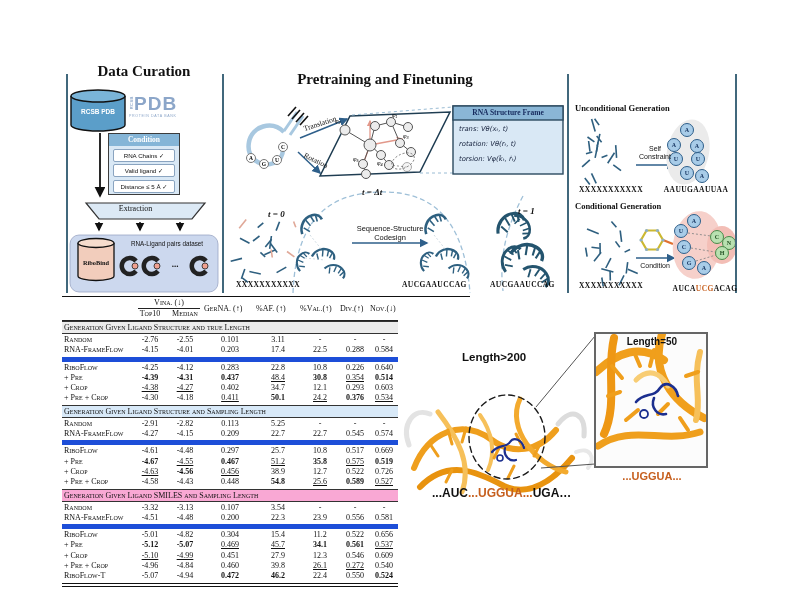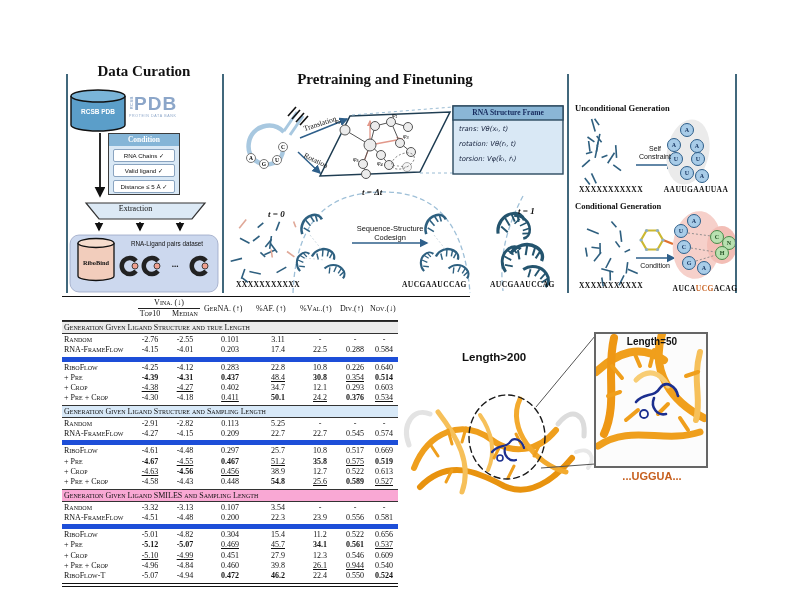--- a/index.html
+++ b/index.html
@@ -573,21 +573,21 @@
             <span class="tcell b">0.519</span>
           </div>
           <div class="trow">
             <span class="tname">+ Crop</span>
             <span class="tcell u">-4.63</span>
             <span class="tcell b">-4.56</span>
             <span class="tcell u">0.456</span>
             <span class="tcell">38.9</span>
             <span class="tcell">12.7</span>
             <span class="tcell">0.522</span>
-            <span class="tcell">0.613</span>
+            <span class="tcell">0.726</span>
           </div>
           <div class="trow">
             <span class="tname">+ Pre + Crop</span>
             <span class="tcell">-4.58</span>
             <span class="tcell">-4.43</span>
             <span class="tcell">0.448</span>
             <span class="tcell b">54.8</span>
             <span class="tcell u">25.6</span>
             <span class="tcell b">0.589</span>
             <span class="tcell u">0.527</span>
@@ -647,35 +647,36 @@
             <span class="tcell">0.546</span>
             <span class="tcell">0.609</span>
           </div>
           <div class="trow">
             <span class="tname">+ Pre + Crop</span>
             <span class="tcell">-4.96</span>
             <span class="tcell">-4.84</span>
             <span class="tcell">0.460</span>
             <span class="tcell">39.8</span>
             <span class="tcell u">26.1</span>
-            <span class="tcell u">0.944</span>
+            <span class="tcell u">0.272</span>
             <span class="tcell">0.540</span>
           </div>
           <div class="trow">
             <span class="tname">RiboFlow-T</span>
             <span class="tcell">-5.07</span>
             <span class="tcell">-4.94</span>
             <span class="tcell b">0.472</span>
             <span class="tcell b">46.2</span>
             <span class="tcell">22.4</span>
             <span class="tcell">0.550</span>
             <span class="tcell b">0.524</span>
           </div>
         </div>
         <div class="bottom-rule"></div>
       </div>
   </div>
 
   <div class="abs sans" style="left:462px;top:351px;font-size:11.5px;font-weight:bold">Length&gt;200</div>
   <div class="abs c sans" style="left:610px;top:336px;width:84px;font-size:10px;font-weight:bold">Length=50</div>
   <div class="abs c sans orange" style="left:606px;top:470px;width:92px;font-size:11px;font-weight:bold">...UGGUA...</div>
+  <div class="abs sans" style="left:432px;top:486px;font-size:12px;font-weight:bold"><span>...AUC</span><span class="orange">...UGGUA...</span><span>UGA…</span></div>
 
 </div>
 
 </body></html>

